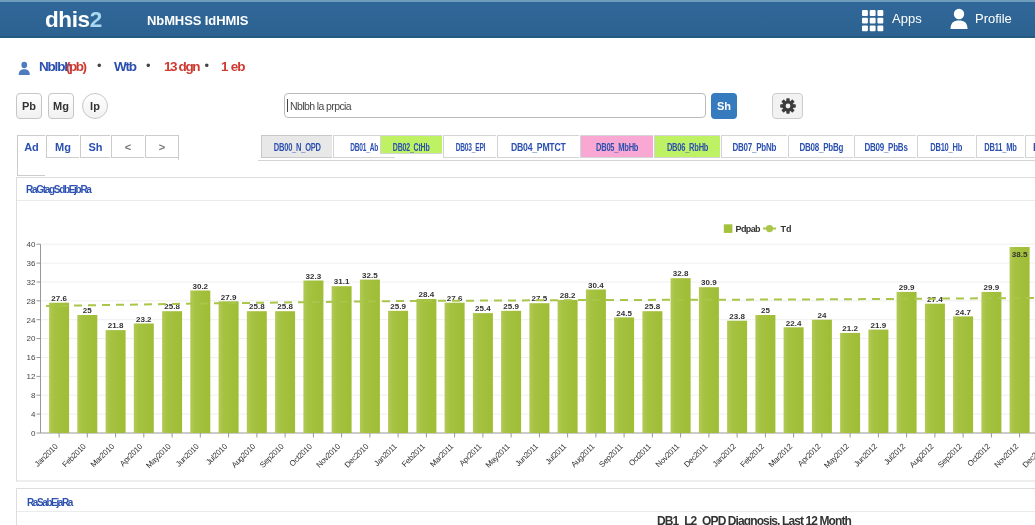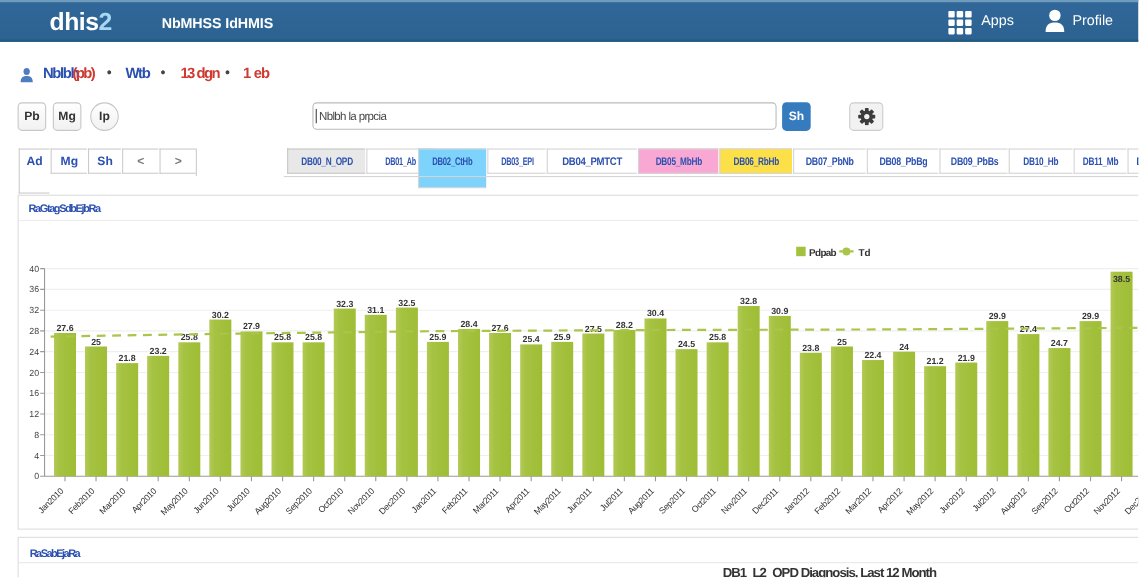--- a/index.html
+++ b/index.html
@@ -67,25 +67,25 @@
   </svg>
 
 <div style="position:absolute;left:17px;top:135px;width:28px;height:41px;background:#fff;border:1px solid #cccccc;border-right:none;line-height:23px;text-align:center;font-size:11px;font-weight:bold;color:#2b50b0">Ad</div>
 <div style="position:absolute;left:46px;top:135px;width:33px;height:23px;background:#fff;border:1px solid #cccccc;border-right:none;line-height:23px;text-align:center;font-size:11px;font-weight:bold;color:#2b50b0">Mg</div>
 <div style="position:absolute;left:80px;top:135px;width:30px;height:23px;background:#fff;border:1px solid #cccccc;border-right:none;line-height:23px;text-align:center;font-size:11px;font-weight:bold;color:#2b50b0">Sh</div>
 <div style="position:absolute;left:111px;top:135px;width:33px;height:23px;background:#fff;border:1px solid #cccccc;border-right:none;line-height:23px;text-align:center;font-size:11px;font-weight:bold;color:#777">&lt;</div>
 <div style="position:absolute;left:145px;top:135px;width:33px;height:23px;background:#fff;border:1px solid #cccccc;border-right:none;line-height:23px;text-align:center;font-size:11px;font-weight:bold;color:#777">&gt;</div>
 <div style="position:absolute;left:178px;top:135px;width:1px;height:25px;background:#cccccc"></div>
 <div style="position:absolute;left:261px;top:135px;width:71px;height:23px;background:#e8e8e8;border:1px solid #c8c8c8;border-right:none;line-height:23px;text-align:center;font-size:10px;font-weight:bold;color:#2b50b0;letter-spacing:-0.3px"><span style="display:inline-block;transform:scaleX(0.75)">DB00_N_OPD</span></div>
 <div style="position:absolute;left:333px;top:135px;width:62px;height:23px;background:#ffffff;border:1px solid #d4d4d4;border-right:none;line-height:23px;text-align:center;font-size:10px;font-weight:bold;color:#2b50b0;letter-spacing:-0.3px"><span style="display:inline-block;transform:scaleX(0.66)">DB01_Ab</span></div>
-<div style="position:absolute;left:380px;top:135px;width:62px;height:36px;background:#7dd3fc;border:1px solid #d4d4d4;border-right:none;line-height:23px;text-align:center;font-size:10px;font-weight:bold;color:#2b50b0;letter-spacing:-0.3px"><span style="display:inline-block;transform:scaleX(0.7)">DB02_CtHb</span></div>
+<div style="position:absolute;left:380px;top:135px;width:62px;height:19px;background:#bef264;border:1px solid #d4d4d4;border-right:none;line-height:23px;text-align:center;font-size:10px;font-weight:bold;color:#2b50b0;letter-spacing:-0.3px"><span style="display:inline-block;transform:scaleX(0.7)">DB02_CtHb</span></div>
 <div style="position:absolute;left:443px;top:135px;width:53px;height:23px;background:#ffffff;border:1px solid #d4d4d4;border-right:none;line-height:23px;text-align:center;font-size:10px;font-weight:bold;color:#2b50b0;letter-spacing:-0.3px"><span style="display:inline-block;transform:scaleX(0.66)">DB03_EPI</span></div>
 <div style="position:absolute;left:497px;top:135px;width:82px;height:23px;background:#ffffff;border:1px solid #d4d4d4;border-right:none;line-height:23px;text-align:center;font-size:10px;font-weight:bold;color:#2b50b0;letter-spacing:-0.3px"><span style="display:inline-block;transform:scaleX(0.87)">DB04_PMTCT</span></div>
 <div style="position:absolute;left:580px;top:135px;width:73px;height:23px;background:#f9a8d4;border:1px solid #d4d4d4;border-right:none;line-height:23px;text-align:center;font-size:10px;font-weight:bold;color:#2b50b0;letter-spacing:-0.3px"><span style="display:inline-block;transform:scaleX(0.75)">DB05_MbHb</span></div>
-<div style="position:absolute;left:654px;top:135px;width:66px;height:23px;background:#fde047;border:1px solid #d4d4d4;border-right:none;line-height:23px;text-align:center;font-size:10px;font-weight:bold;color:#2b50b0;letter-spacing:-0.3px"><span style="display:inline-block;transform:scaleX(0.75)">DB06_RbHb</span></div>
+<div style="position:absolute;left:654px;top:135px;width:66px;height:23px;background:#bef264;border:1px solid #d4d4d4;border-right:none;line-height:23px;text-align:center;font-size:10px;font-weight:bold;color:#2b50b0;letter-spacing:-0.3px"><span style="display:inline-block;transform:scaleX(0.75)">DB06_RbHb</span></div>
 <div style="position:absolute;left:721px;top:135px;width:66px;height:23px;background:#ffffff;border:1px solid #d4d4d4;border-right:none;line-height:23px;text-align:center;font-size:10px;font-weight:bold;color:#2b50b0;letter-spacing:-0.3px"><span style="display:inline-block;transform:scaleX(0.8)">DB07_PbNb</span></div>
 <div style="position:absolute;left:788px;top:135px;width:65px;height:23px;background:#ffffff;border:1px solid #d4d4d4;border-right:none;line-height:23px;text-align:center;font-size:10px;font-weight:bold;color:#2b50b0;letter-spacing:-0.3px"><span style="display:inline-block;transform:scaleX(0.8)">DB08_PbBg</span></div>
 <div style="position:absolute;left:854px;top:135px;width:62px;height:23px;background:#ffffff;border:1px solid #d4d4d4;border-right:none;line-height:23px;text-align:center;font-size:10px;font-weight:bold;color:#2b50b0;letter-spacing:-0.3px"><span style="display:inline-block;transform:scaleX(0.8)">DB09_PbBs</span></div>
 <div style="position:absolute;left:917px;top:135px;width:58px;height:23px;background:#ffffff;border:1px solid #d4d4d4;border-right:none;line-height:23px;text-align:center;font-size:10px;font-weight:bold;color:#2b50b0;letter-spacing:-0.3px"><span style="display:inline-block;transform:scaleX(0.75)">DB10_Hb</span></div>
 <div style="position:absolute;left:976px;top:135px;width:48px;height:23px;background:#ffffff;border:1px solid #d4d4d4;border-right:none;line-height:23px;text-align:center;font-size:10px;font-weight:bold;color:#2b50b0;letter-spacing:-0.3px"><span style="display:inline-block;transform:scaleX(0.75)">DB11_Mb</span></div>
 <div style="position:absolute;left:1025px;top:135px;width:34px;height:23px;background:#ffffff;border:1px solid #d4d4d4;border-right:none;line-height:23px;text-align:center;font-size:10px;font-weight:bold;color:#2b50b0;letter-spacing:-0.3px"><span style="display:inline-block;transform:scaleX(1.0)">DB1</span></div>
 <div style="position:absolute;left:258px;top:159.5px;width:777px;height:1px;background:#d4d4d4"></div>
 
 <svg width="1035" height="525" viewBox="0 0 1035 525" style="position:absolute;left:0;top:0;font-family:'Liberation Sans',sans-serif">
 <defs>

